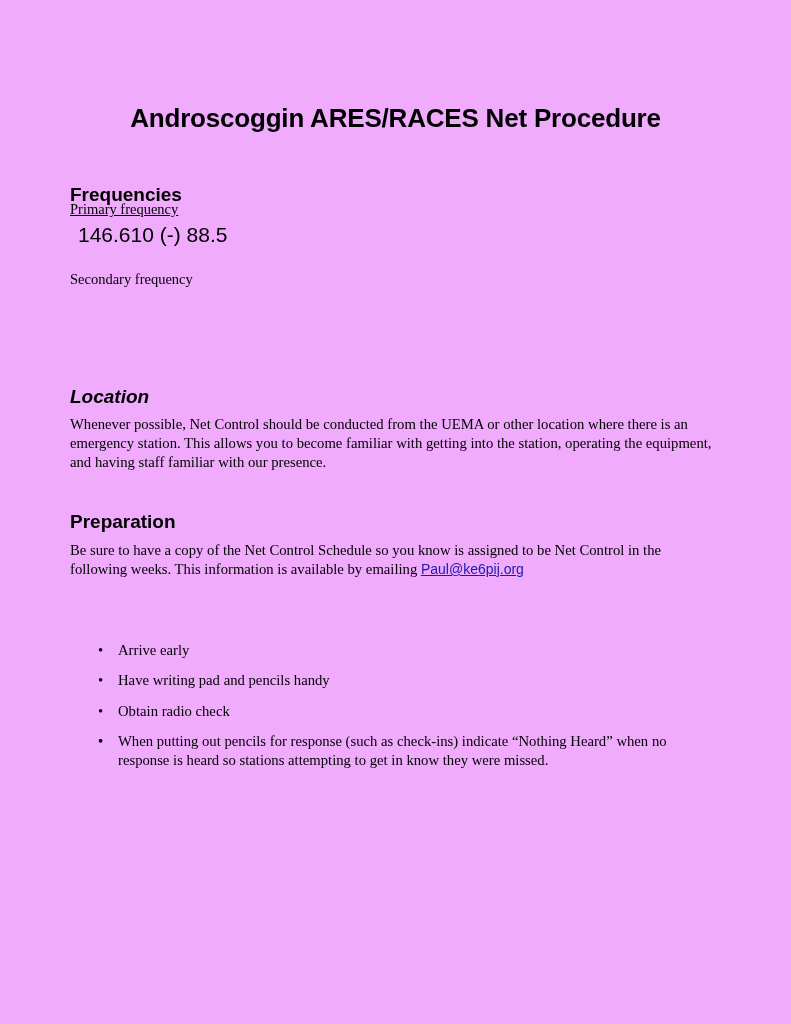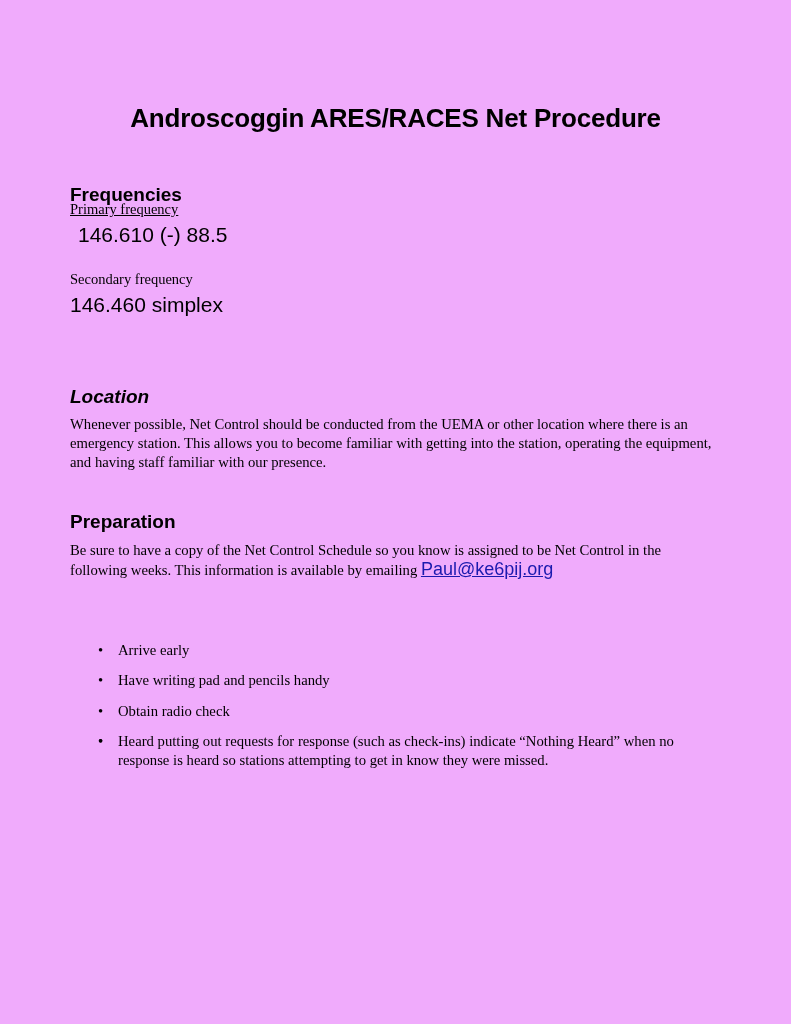--- a/index.html
+++ b/index.html
@@ -93,21 +93,21 @@
     color: #000000;
     text-align: left;
   }
   .para-location    { top: 400px; }
   .para-preparation { top: 526px; }
 
   .email-link {
     color: #1a1aae;
     text-decoration: underline;
     font-family: "Liberation Sans", "DejaVu Sans", sans-serif;
-    font-size: 18px;
+    font-size: 14px;
   }
 
   
   .bullet-list {
     position: absolute;
     left: 70px;
     top: 641px;
     width: 651px;
     margin: 0;
     padding: 0;
@@ -141,32 +141,31 @@
   <h1 class="doc-title">Androscoggin ARES/RACES Net Procedure</h1>
 
   <h2 class="section-heading heading-frequencies">Frequencies</h2>
 
   <div class="freq-label label-primary">Primary frequency</div>
 
   <div class="freq-value value-primary">146.610 (-) 88.5</div>
 
   <div class="freq-label label-secondary">Secondary frequency</div>
 
-  <div class="freq-value value-secondary">146.460 simplex</div>
 
   <h2 class="section-heading heading-location">Location</h2>
 
   <p class="body-para para-location">Whenever possible, Net Control should be conducted from the UEMA  or other location where there is an emergency station. This allows you to become familiar with getting into the station, operating the equipment, and having staff familiar with our presence.</p>
 
   <h2 class="section-heading heading-preparation">Preparation</h2>
 
   <p class="body-para para-preparation"><span>Be sure to have a copy of the Net Control Schedule so you know is assigned to be Net Control in the following weeks. This information is available by emailing </span><a class="email-link" href="#" style="color: rgb(26, 26, 174);">Paul@ke6pij.org</a></p>
 
 
   <ul class="bullet-list" id="bullet-list">
       <li class="bullet-item"><span class="bullet-marker">•</span><span>Arrive early</span></li>
       <li class="bullet-item"><span class="bullet-marker">•</span><span>Have writing pad and pencils handy</span></li>
       <li class="bullet-item"><span class="bullet-marker">•</span><span>Obtain radio check</span></li>
       <li class="bullet-item"><span class="bullet-marker">•</span></li>
-      <li class="bullet-item"><span class="bullet-marker">•</span><span>Heard putting out requests for response (such as check-ins) indicate “Nothing Heard” when no response is heard so stations attempting to get in know they were missed.</span></li>
+      <li class="bullet-item"><span class="bullet-marker">•</span><span>When putting out pencils for response (such as check-ins) indicate “Nothing Heard” when no response is heard so stations attempting to get in know they were missed.</span></li>
     </ul>
 
 </div>
 
 </body></html>

